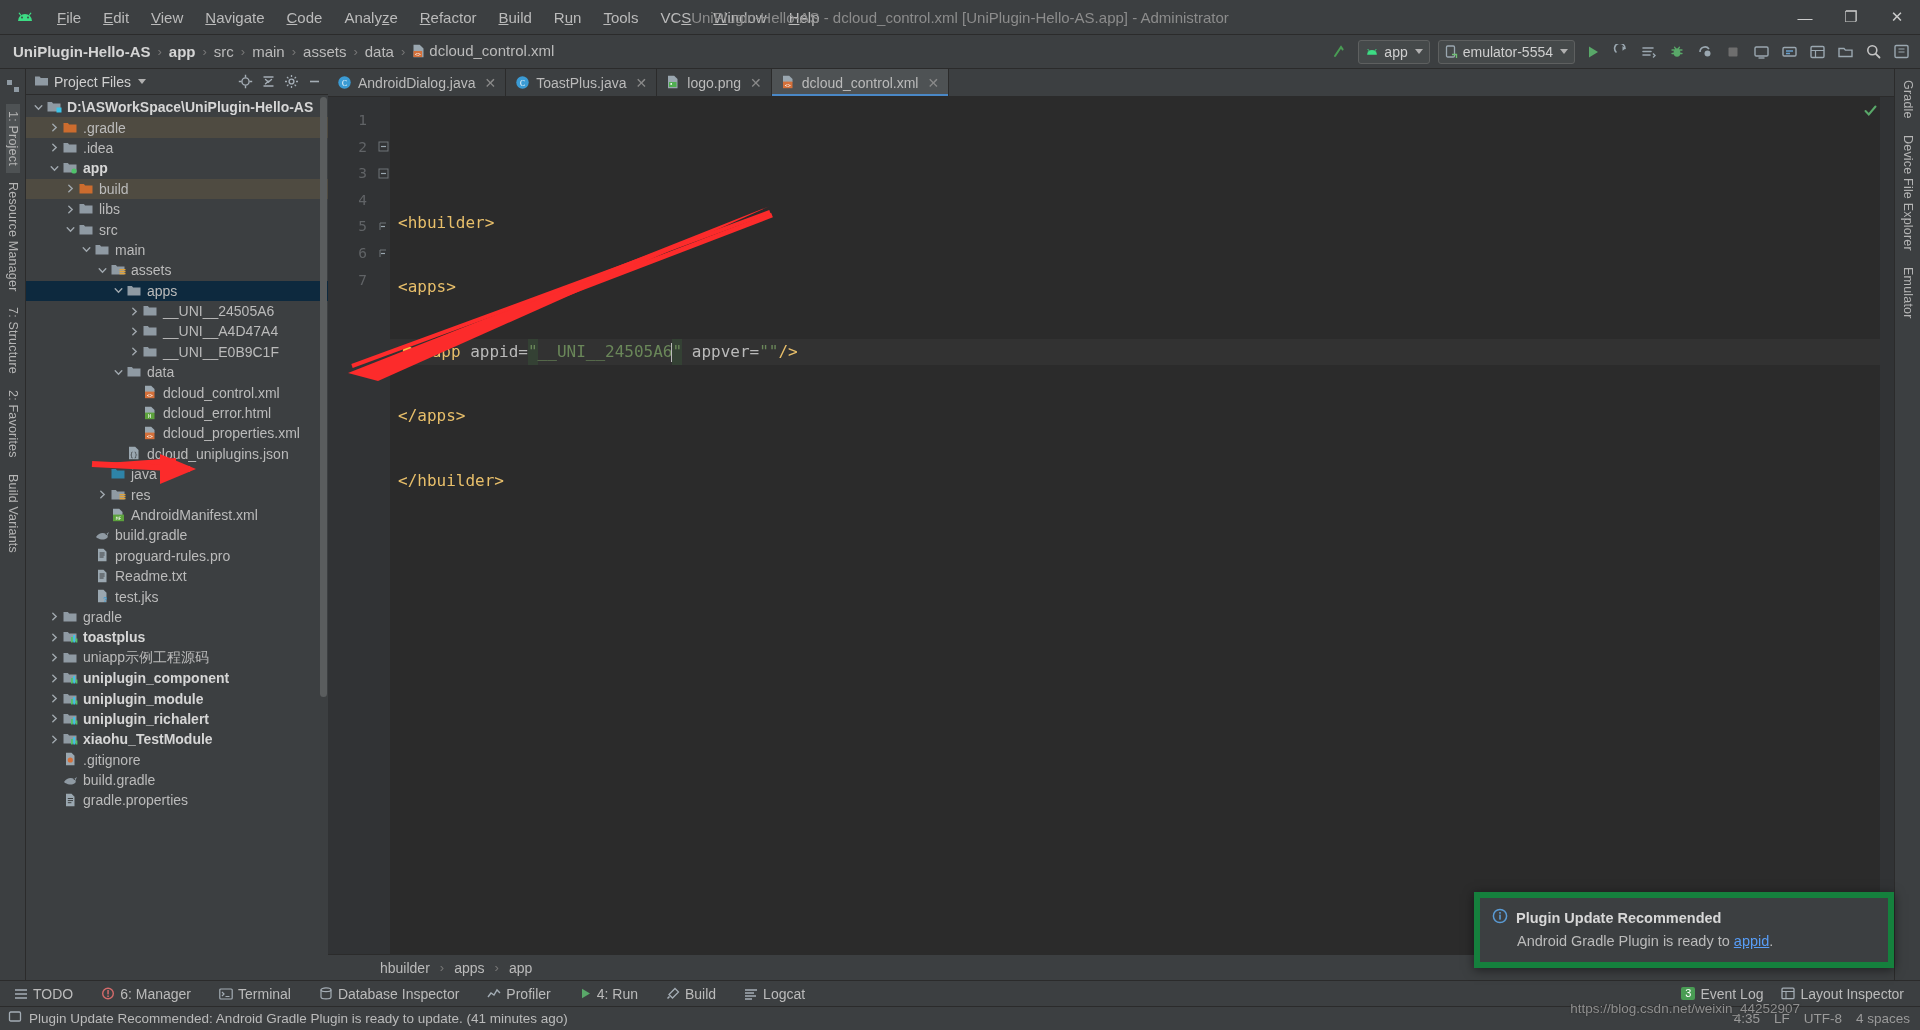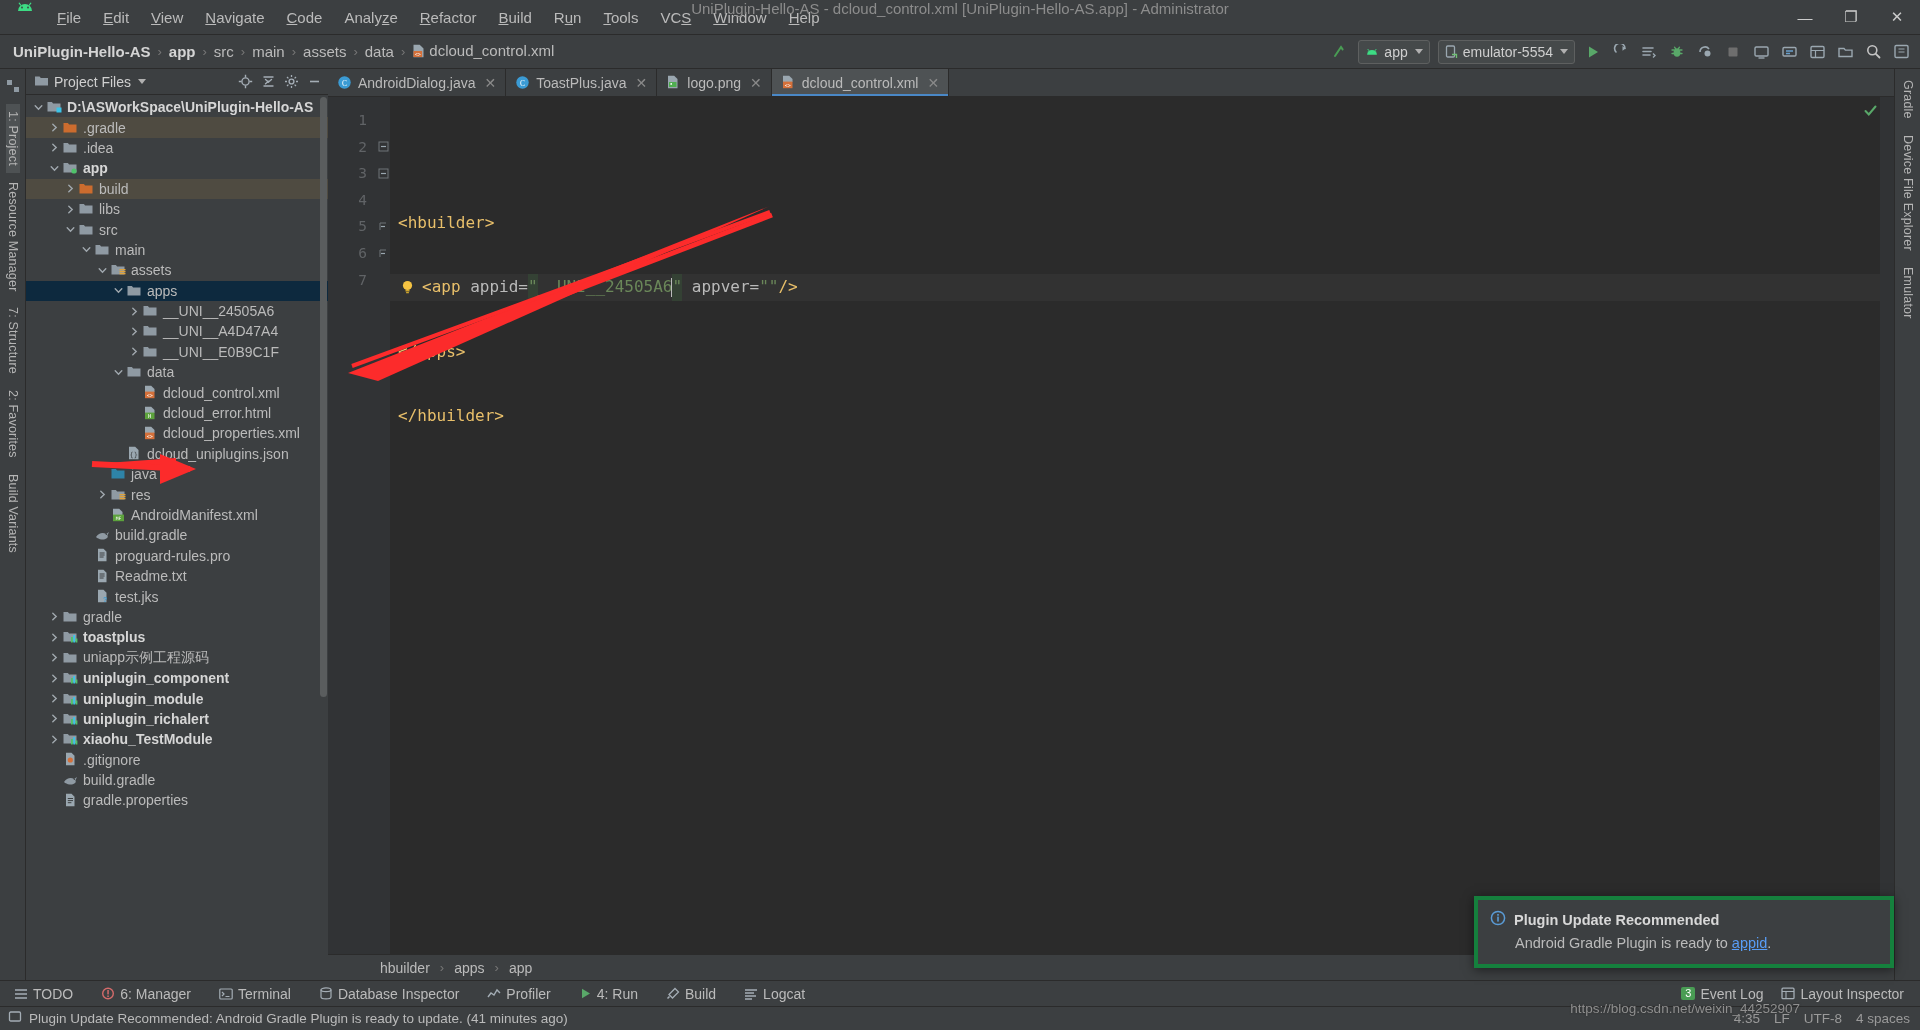--- a/index.html
+++ b/index.html
@@ -8,21 +8,21 @@
     background:#3c3f41;
     font-family:"Liberation Sans", sans-serif;
     color:#bbbbbb;
     font-size:14px;
     -webkit-font-smoothing:antialiased;
   }
   .app { width:1920px; height:1030px; display:flex; flex-direction:column; position:relative; }
 
   
   .titlebar {
-    height:52px; background:#3c3f41; display:flex; 
+    height:52px; background:#3c3f41; display:flex; align-items:center;
     border-bottom:1px solid #2b2b2b; flex:0 0 34px; position:relative;
   }
   .android-logo { width:26px; margin-left:12px; display:flex; justify-content:center; }
   .menu { display:flex; align-items:center; margin-left:8px; }
   .menu-item {
     padding:4px 11px; color:#bbbbbb; font-size:15px; cursor:default; white-space:nowrap;
   }
   .menu-item u { text-decoration:underline; }
   .win-title {
     position:absolute; left:0; right:0; text-align:center; color:#8c8c8c;
@@ -128,21 +128,21 @@
   
   .editor-crumbs {
     height:26px; background:#3c3f41; border-top:1px solid #2b2b2b; display:flex; align-items:center;
     padding-left:48px; font-size:14px; color:#bbbbbb; gap:2px;
   }
   .ec { padding:1px 4px; }
 
   
   .notif {
     position:absolute; right:26px; bottom:62px; width:420px; background:#3c3f41;
-    border:4px solid #15803d; box-shadow:0 2px 10px rgba(0,0,0,.5); padding:10px 14px 13px 12px;
+    border:6px solid #15803d; box-shadow:0 2px 10px rgba(0,0,0,.5); padding:10px 14px 13px 12px;
     z-index:20;
   }
   .notif-head { display:flex; gap:8px; align-items:center; font-weight:bold; color:#d8d8d8; font-size:14.5px;}
   .notif-body { margin-top:6px; padding-left:25px; font-size:14.5px; color:#bbbbbb; }
   .link { color:#589df6; text-decoration:underline; cursor:pointer; }
 
   
   .toolwin {
     height:26px; background:#3c3f41; border-top:1px solid #2b2b2b;
     display:flex; align-items:center; font-size:14px; flex:0 0 26px; padding-left:6px; gap:2px;
@@ -897,20 +897,23 @@
                 <path d="M3 5.5h4" stroke="#9aa7b0" stroke-width="1.2"></path>
               </svg>
             </div>
             <div></div>
           </div>
         <div class="code">
           <div class="cl"></div>
           <div class="cl">
             <span class="tagc">&lt;hbuilder&gt;</span>
           </div>
+          <div class="cl">
+            <span class="tagc" style="margin-left:0">&lt;apps&gt;</span>
+          </div>
           <div class="cl cur">
             <span class="bulb">
               <svg width="15" height="16" viewBox="0 0 15 16">
                   <circle cx="7.5" cy="6.5" r="4.6" fill="#f5c342"></circle>
                   <rect x="5.4" y="11" width="4.2" height="1.5" rx=".6" fill="#cfa62e"></rect>
                   <rect x="6" y="13" width="3" height="1.3" rx=".6" fill="#cfa62e"></rect>
                 </svg>
             </span><span class="tagc">&lt;app </span><span class="attr">appid=</span><span class="strq strhl">"</span><span class="strq">__UNI__24505A6</span><span class="caret-bar"></span><span class="strq strhl">"</span><span class="attr"> appver=</span><span class="strq">""</span><span class="tagc">/&gt;</span>
           </div>
           <div class="cl">

